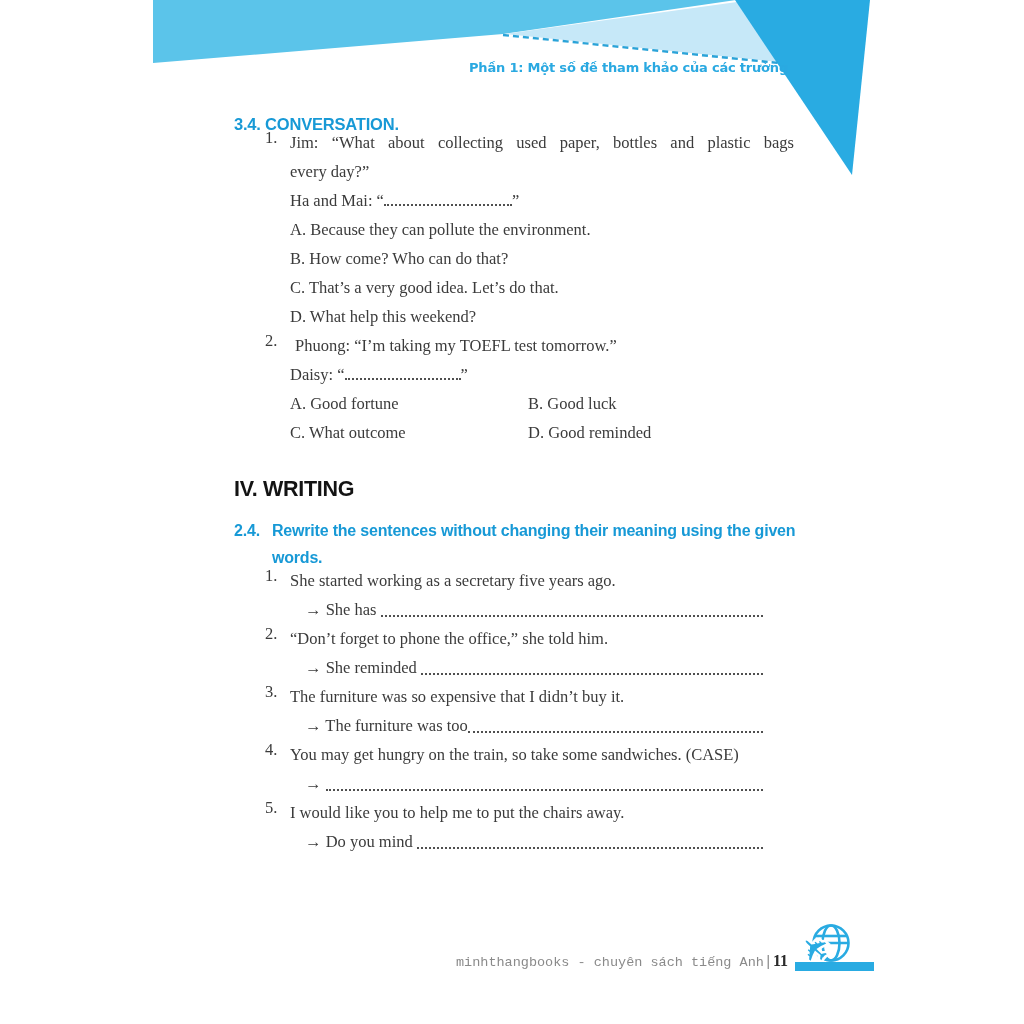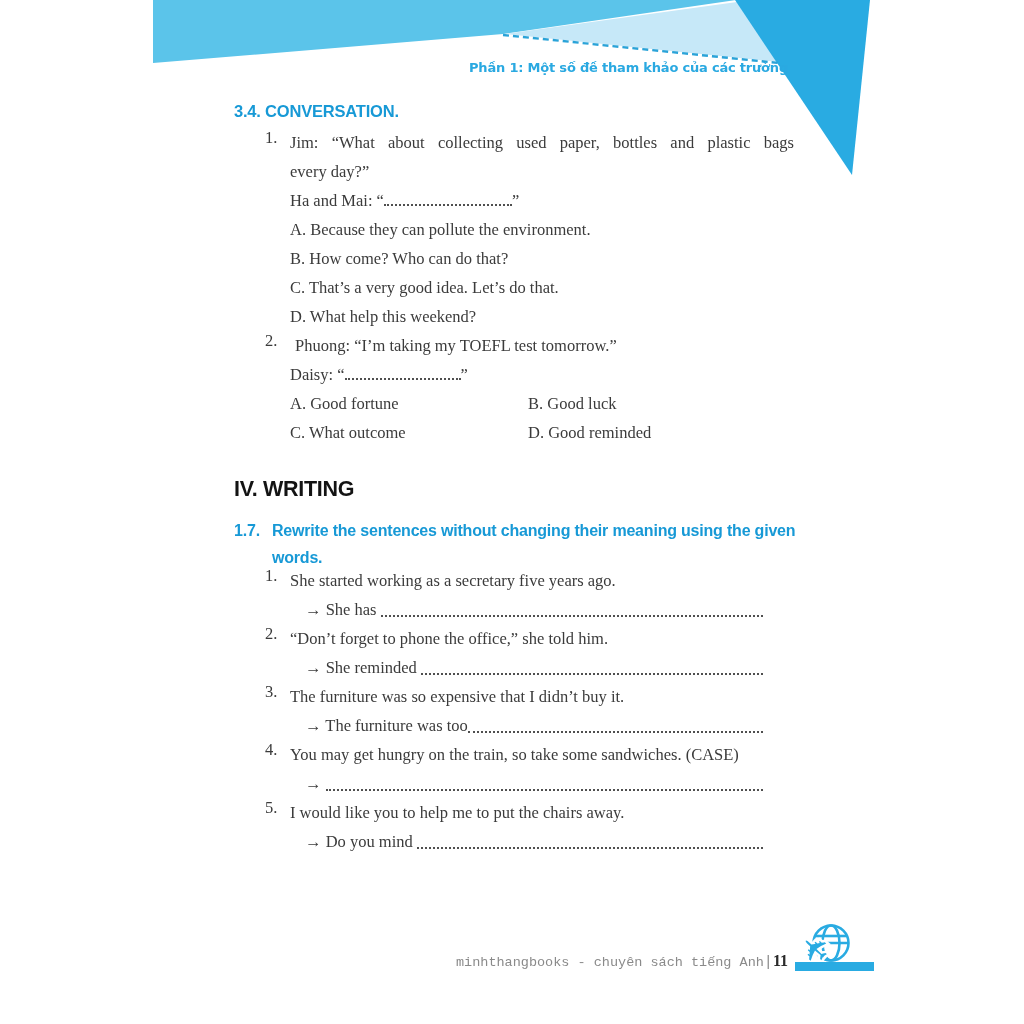--- a/index.html
+++ b/index.html
@@ -6,21 +6,21 @@
   .page{position:relative;width:1024px;height:1024px;background:#ffffff;overflow:hidden;
         font-family:"Liberation Serif",serif;color:#3b3b3b;}
 
   
   .header-art{position:absolute;top:0;left:0;}
   .header-title{position:absolute;top:60px;left:0;width:788px;text-align:right;
         font-family:"DejaVu Sans",sans-serif;font-weight:bold;font-size:13px;
         letter-spacing:-0.2px;color:#2aa9e1;}
 
   
-  .conv-heading{position:absolute;top:102px;left:234px;
+  .conv-heading{position:absolute;top:115px;left:234px;
         font-family:"Liberation Sans",sans-serif;font-weight:bold;font-size:16.5px;
         letter-spacing:-0.2px;color:#1799d6;}
   .writing-heading{position:absolute;top:477px;left:234px;
         font-family:"Liberation Sans",sans-serif;font-weight:bold;font-size:21.5px;
         letter-spacing:-0.3px;color:#131313;}
   .sub-heading{position:absolute;top:517px;left:234px;width:566px;display:flex;
         font-family:"Liberation Sans",sans-serif;font-weight:bold;font-size:16px;
         letter-spacing:-0.2px;color:#1799d6;line-height:27px;}
   .sub-num{width:38px;flex:none;}
 
@@ -95,21 +95,21 @@
           <div class="line">C. What outcome</div>
           <div class="line">D. Good reminded</div>
         </div>
       </div>
     </div>
   </div>
 
   <div class="writing-heading">IV. WRITING</div>
 
   <div class="sub-heading">
-    <span class="sub-num">1.7.</span>
+    <span class="sub-num">2.4.</span>
     <div>
       <div>Rewrite the sentences without changing their meaning using the given</div>
       <div>words.</div>
     </div>
   </div>
 
   <div class="writing-body">
 
     <div class="row">
       <span class="num">1.</span>

